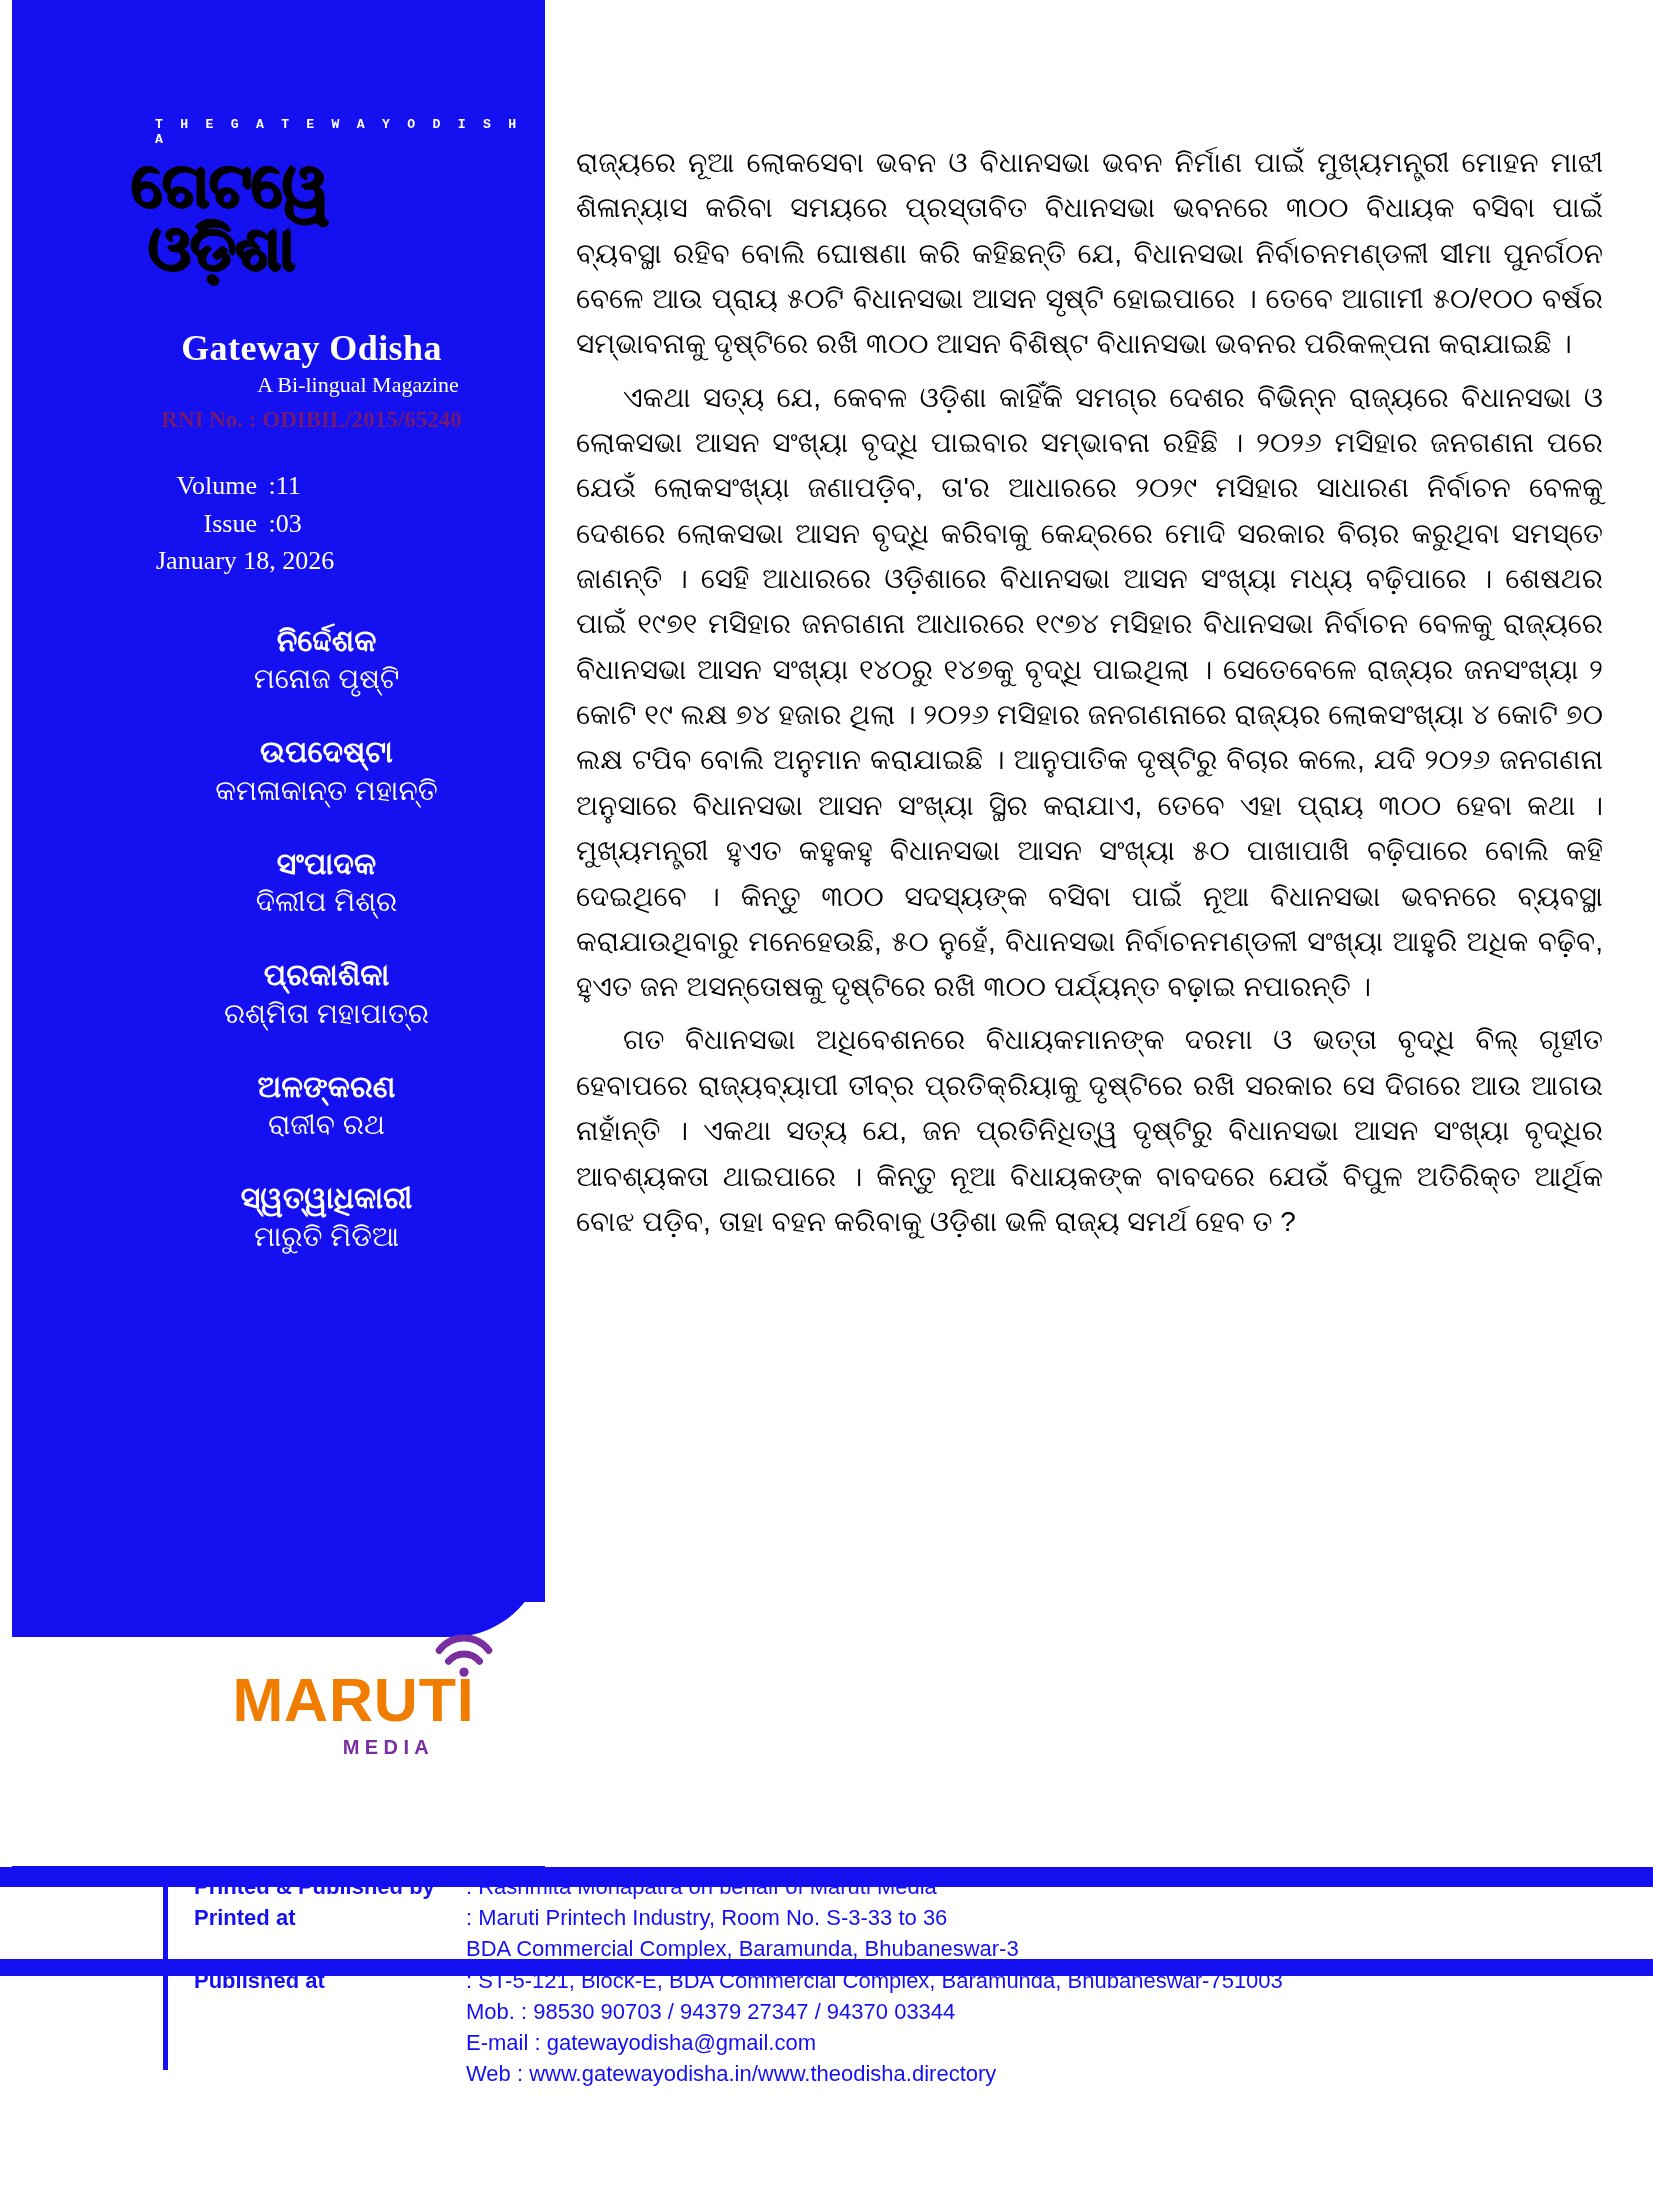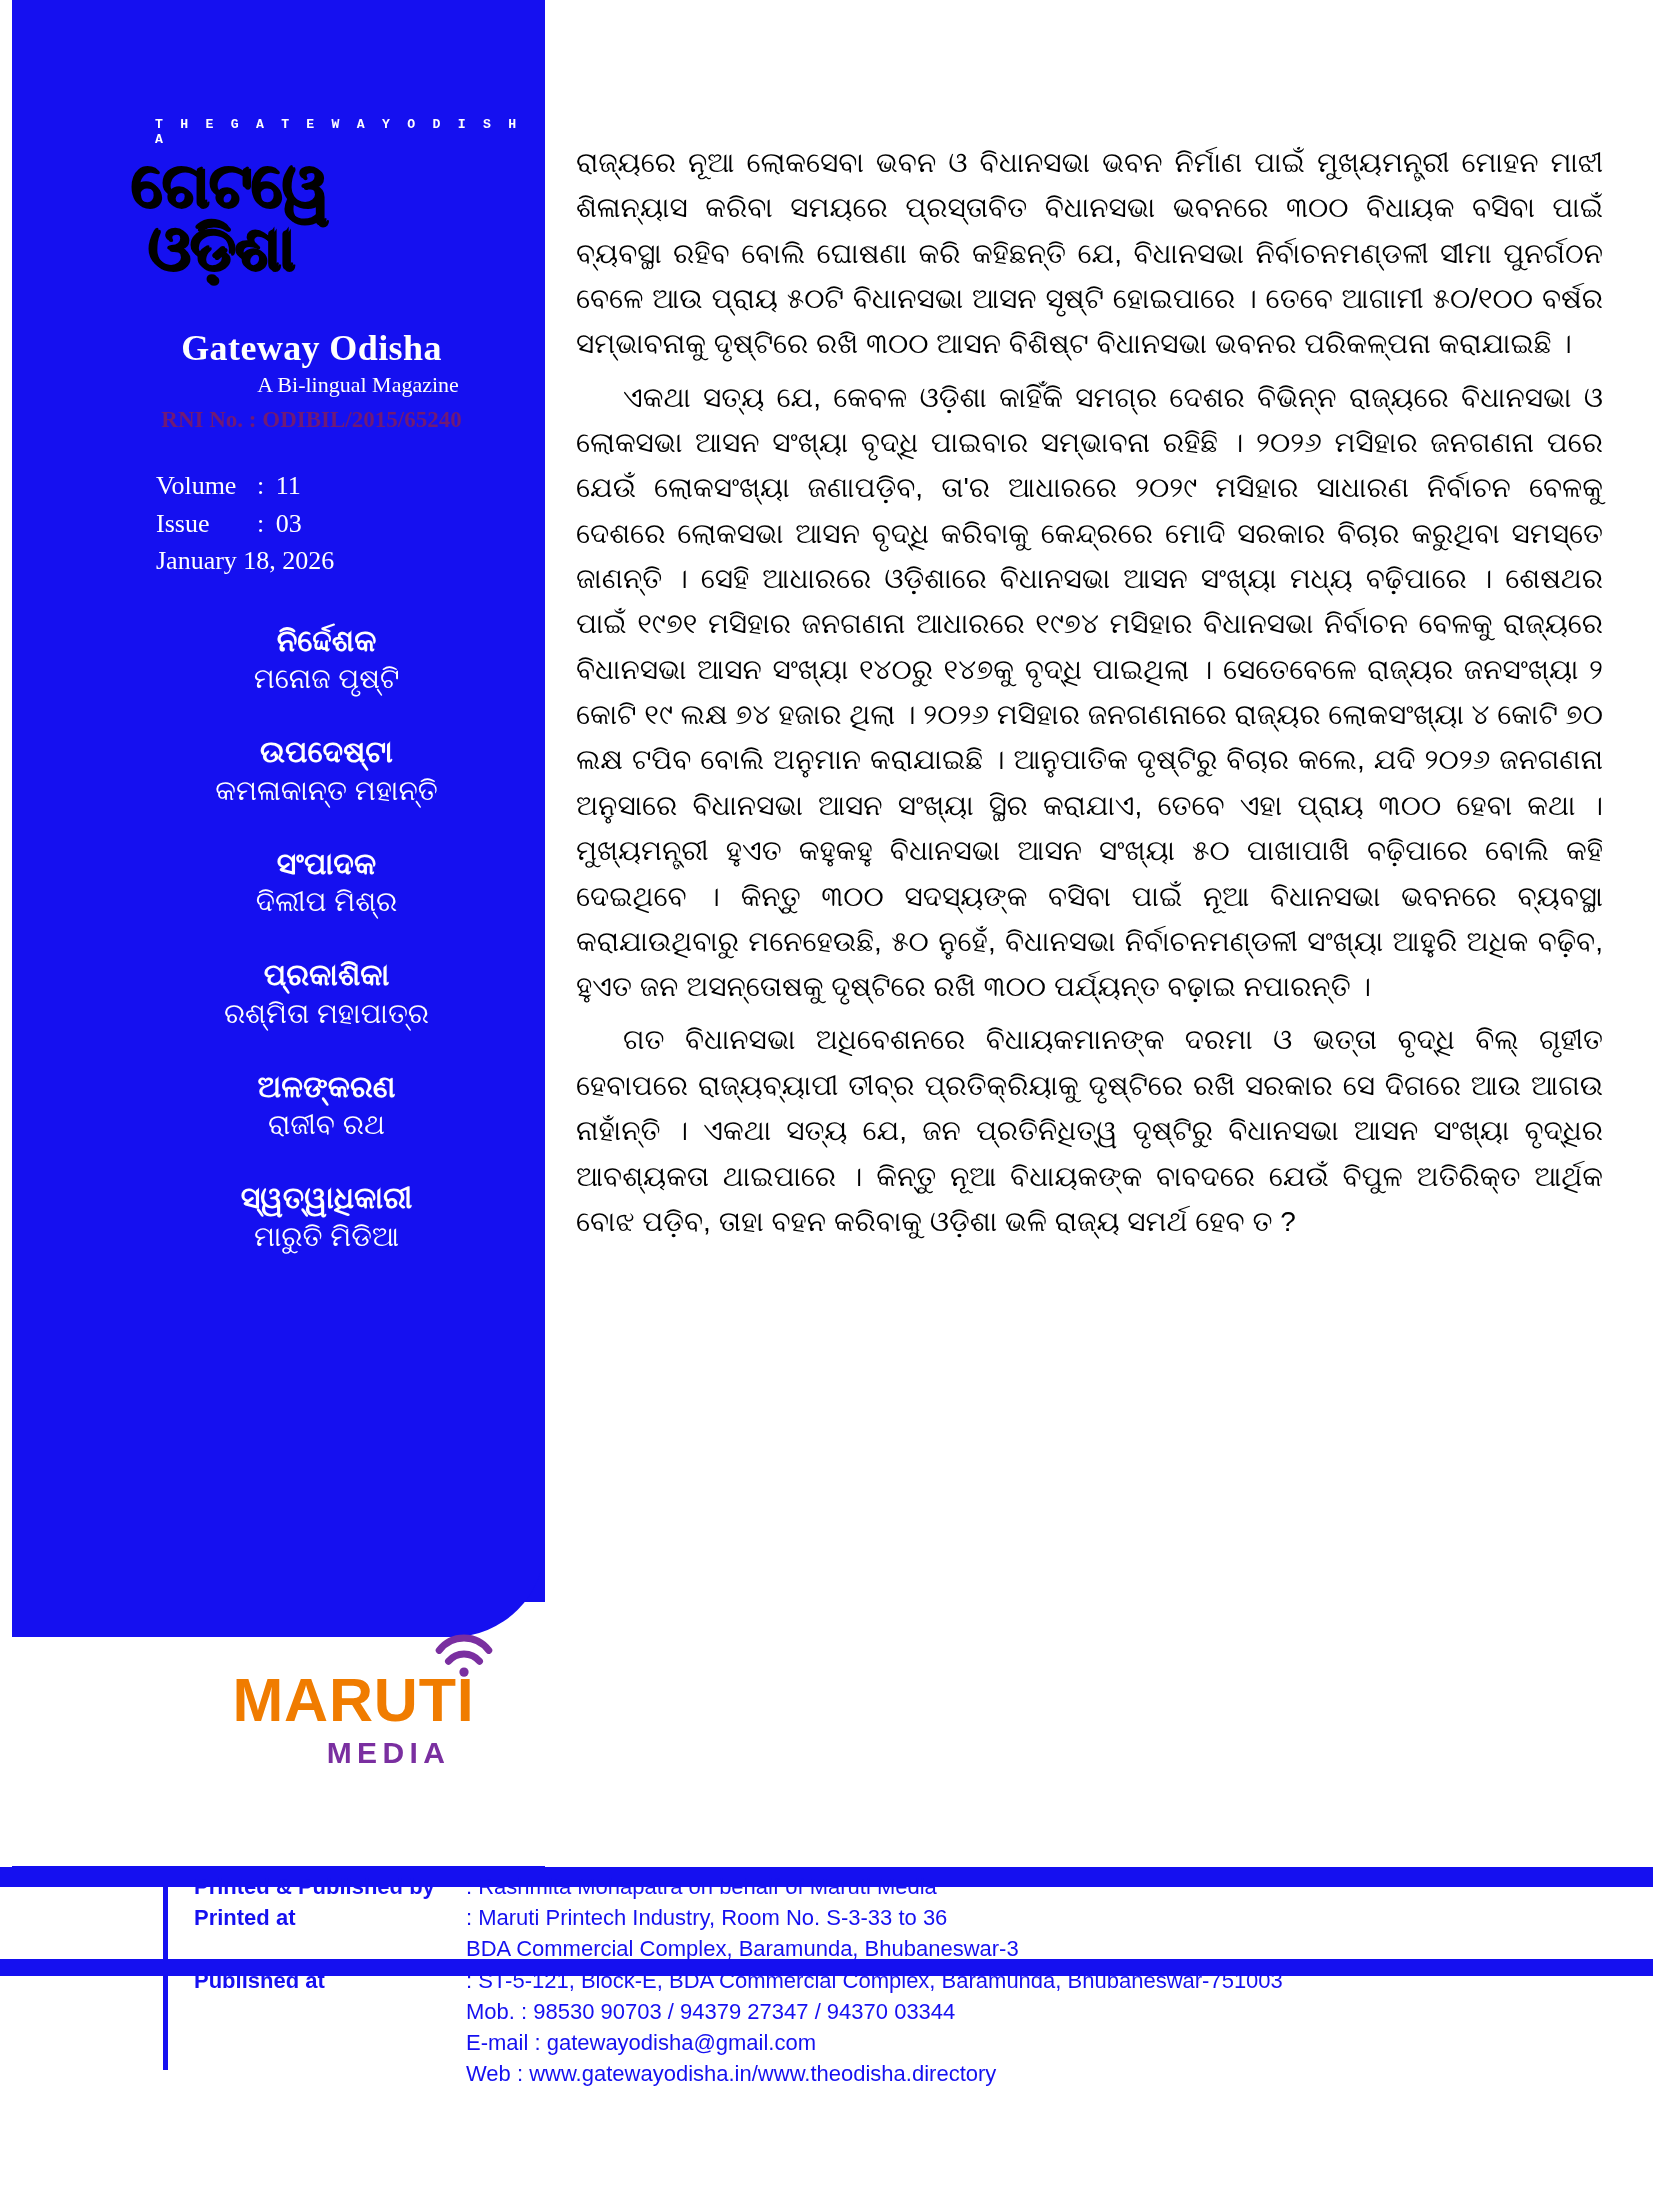--- a/index.html
+++ b/index.html
@@ -107,21 +107,21 @@
 
   
   .volume-block {
     position: absolute;
     left: 156px; top: 467px;
     color: #ffffff;
     font-family: "Liberation Serif", serif;
     font-size: 26px;
     line-height: 1.45;
   }
-  .volume-block .row { display: flex; }
+  .volume-block .row { display: flex; text-align: right; }
   .volume-block .k { width: 101px; }
   .volume-block .c { width: 18.7px; }
 
   
   .credits {
     position: absolute;
     left: 140px; top: 622px;
     width: 373px;
     color: #ffffff;
     text-align: center;
@@ -149,21 +149,21 @@
   .maruti-word {
     font-family: "Liberation Sans", sans-serif;
     font-size: 61px;
     font-weight: bold;
     color: #f07c00;
     letter-spacing: 0.8px;
     line-height: 1;
   }
   .maruti-media {
     font-family: "Liberation Sans", sans-serif;
-    font-size: 30px;
+    font-size: 20px;
     font-weight: bold;
     color: #7a2fa0;
     letter-spacing: 5.4px;
     margin-top: 4.7px;
     margin-left: 70px;
   }
   .wifi-icon {
     position: absolute;
     right: 14px; top: -40px;
     width: 62px; height: 47px;

